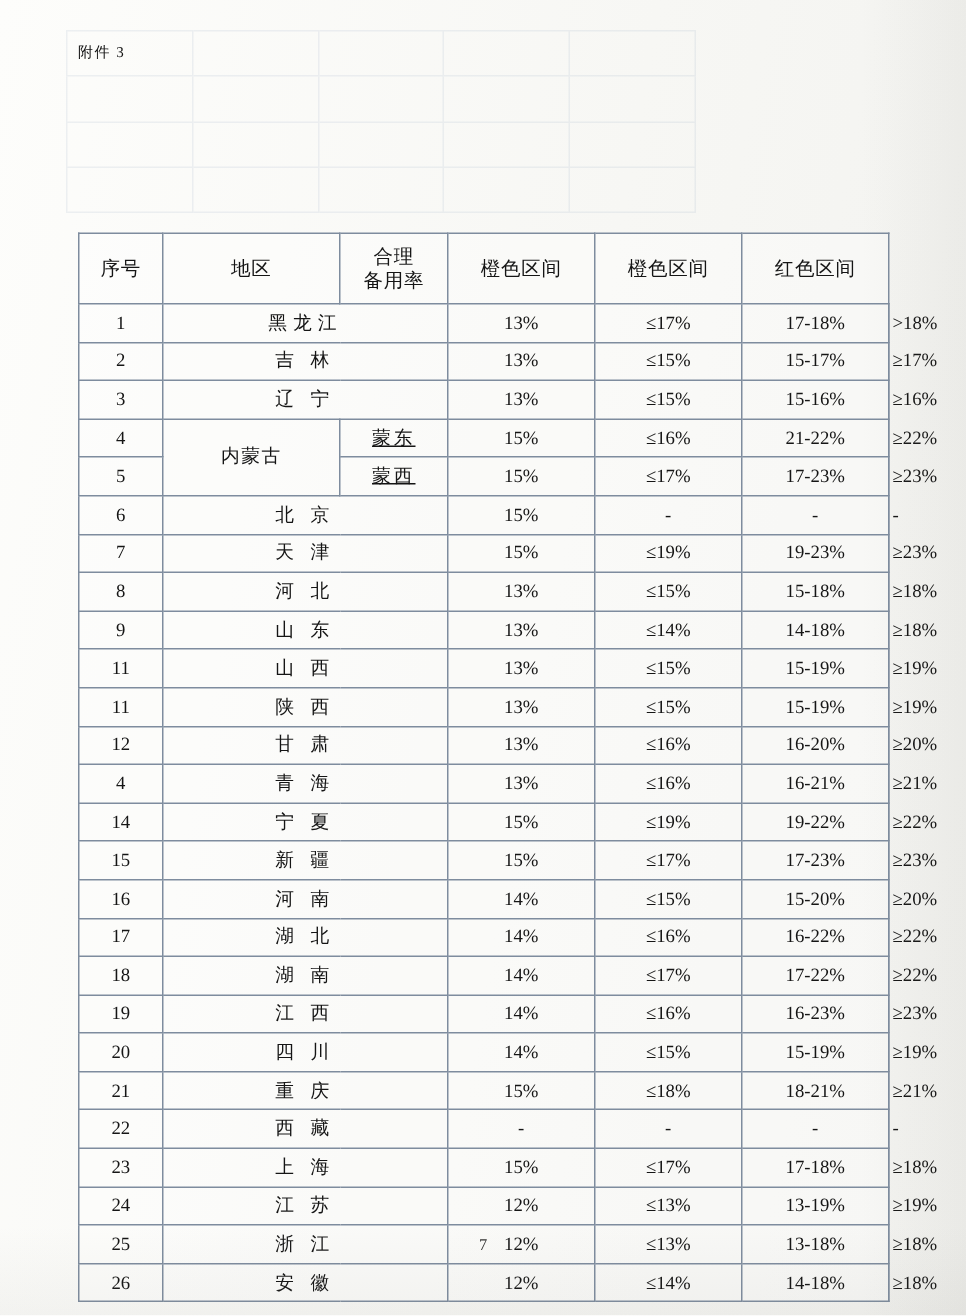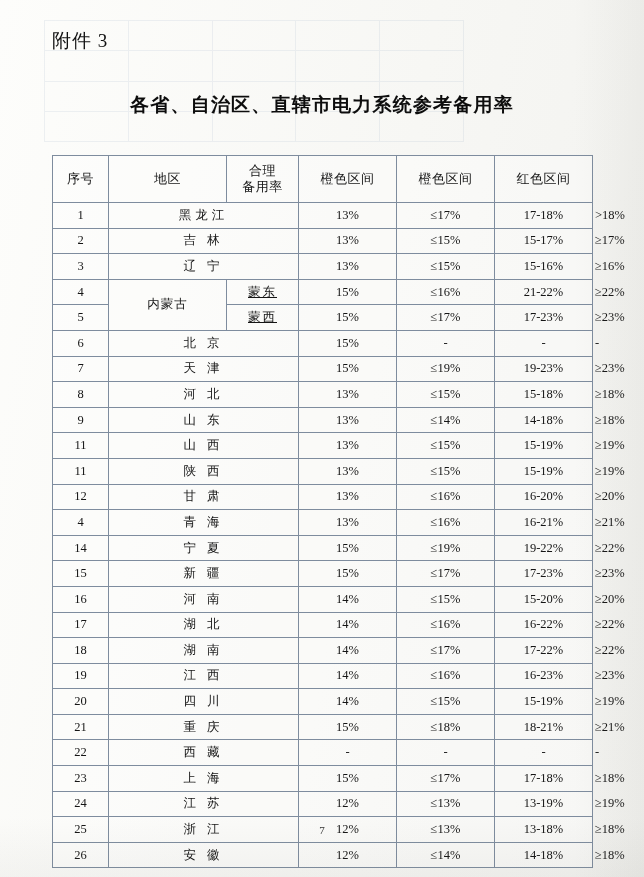--- a/index.html
+++ b/index.html
@@ -39,21 +39,21 @@
   }
   .ghost td {
     border: 1px solid #9fb0c8;
     text-align: center;
     padding: 0;
   }
   .attach-label {
     position: absolute;
     top: 28px;
     left: 52px;
-    font-size: 19px;
+    font-size: 10px;
     letter-spacing: 1px;
     color: #111;
   }
   .doc-title {
     position: absolute;
     top: 92px;
     left: 0;
     width: 100%;
     text-align: center;
     font-size: 19px;
@@ -172,21 +172,20 @@
         <td></td>
         <td></td>
         <td></td>
       </tr>
     </tbody>
       </table>
   </div>
 
   <div class="attach-label">附件 3</div>
 
-  <div class="doc-title">各省、自治区、直辖市电力系统参考备用率</div>
 
   <div class="table-wrap">
     <table class="main">
       <colgroup>
         <col class="col-no">
         <col class="col-region">
         <col class="col-rate">
         <col class="col-green">
         <col class="col-orange">
         <col class="col-red">

